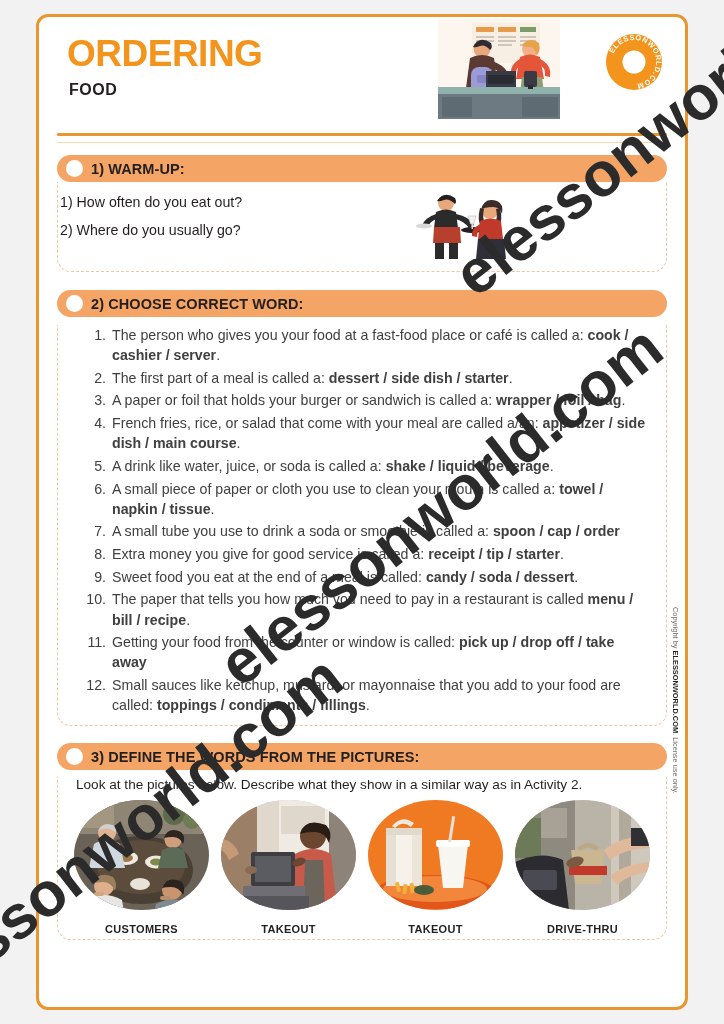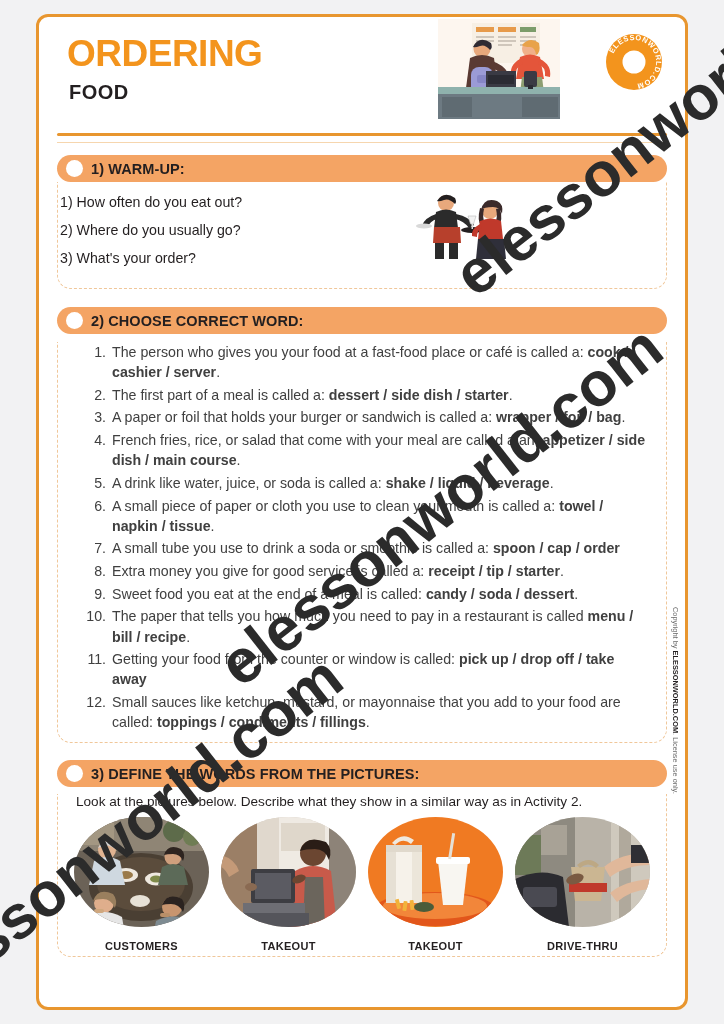--- a/index.html
+++ b/index.html
@@ -21,21 +21,21 @@
   }
   
   .header{position:relative;height:116px;}
   .title{
     position:absolute;left:28px;top:16px;
     font-size:37px;font-weight:bold;color:#F3941D;
     letter-spacing:-0.5px;
   }
   .subtitle{
     position:absolute;left:30px;top:64px;
-    font-size:20px;font-weight:bold;color:#231F20;
+    font-size:16px;font-weight:bold;color:#231F20;
     letter-spacing:0.5px;
   }
   .header-art{position:absolute;left:385px;top:2px;width:150px;height:112px;}
   .logo{
     position:absolute;right:18px;top:12px;
     width:66px;height:66px;
   }
   .hr-main{
     position:absolute;left:18px;right:18px;top:116px;
     height:3px;background:#E8962F;border-radius:2px;
@@ -204,21 +204,20 @@
   </div>
 
   <div style="height:22px"></div>
   <div class="bar">
     <div class="dot"></div>
     <div class="bar-label">1) WARM-UP:</div>
   </div>
   <div class="box warm">
     <div class="q">1) How often do you eat out?</div>
     <div class="q">2) Where do you usually go?</div>
-    <div class="q">3) What's your order?</div>
     <div class="warm-art">
       <svg viewBox="0 0 100 70" width="100" height="70">
 
         <circle cx="30" cy="13" r="8" fill="#e8a87c"></circle>
         <path d="M21 11 q7 -11 18 -3 q2 4 0 6 q-6 -6 -11 -4 q-5 2 -7 1z" fill="#231f20"></path>
         <path d="M20 22 q10 -5 20 0 l2 16 l-24 0 z" fill="#2b2b2b"></path>
         <path d="M18 37 l26 0 l1 16 l-28 0 z" fill="#b7402c"></path>
         <rect x="19" y="53" width="9" height="16" fill="#2b2b2b"></rect>
         <rect x="33" y="53" width="9" height="16" fill="#2b2b2b"></rect>
         <path d="M40 24 q14 3 18 11 l-5 3 q-5 -7 -14 -9z" fill="#2b2b2b"></path>

